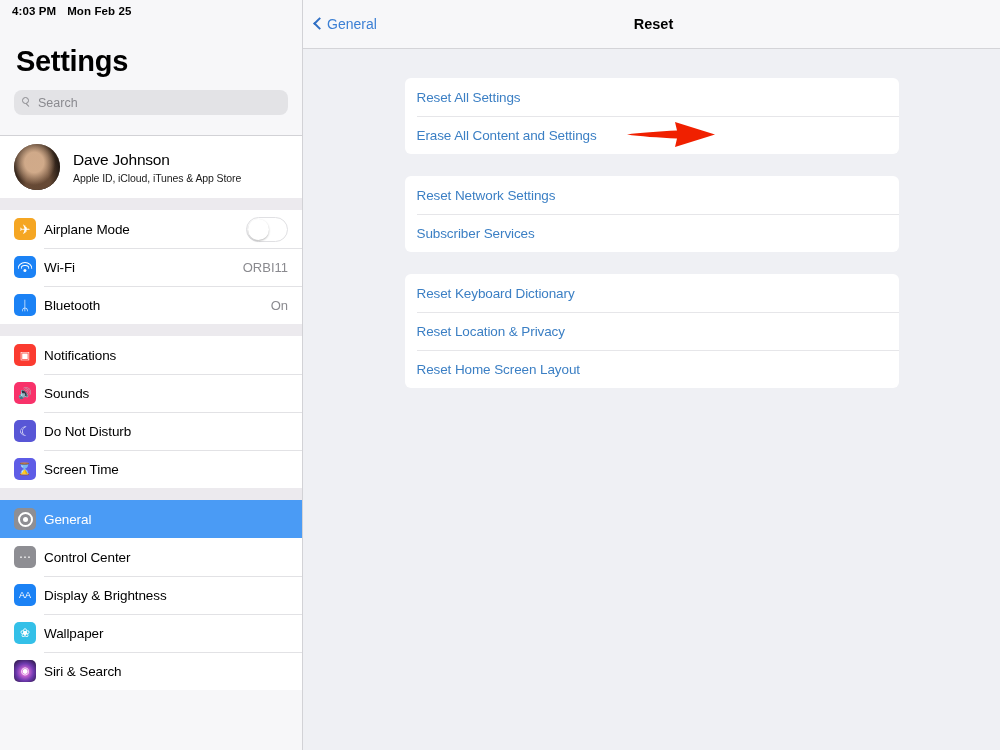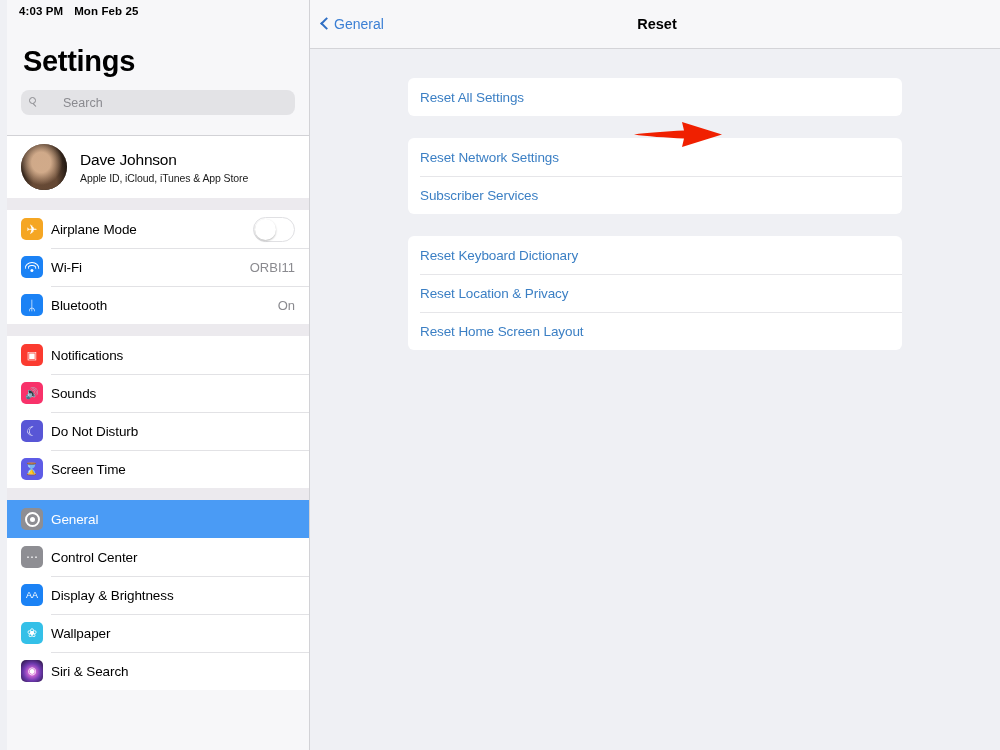--- a/index.html
+++ b/index.html
@@ -2,21 +2,21 @@
 <html><head>
 <meta charset="utf-8">
 <style>
   * { box-sizing: border-box; margin: 0; padding: 0; }
   html, body {
     width: 1000px; height: 750px;
     font-family: "Liberation Sans", sans-serif;
     background: #eff0f4;
     overflow: hidden;
   }
-  #app { position: relative; width: 1000px; height: 750px; display: flex; padding-left: 7px; }
+  #app { position: relative; width: 1000px; height: 750px; display: flex; }
 
   
   #sidebar {
     width: 303px; height: 750px;
     background: #f7f7f9;
     border-right: 1px solid #d2d2d6;
     position: relative;
     overflow: hidden;
   }
   .statusbar {
@@ -27,21 +27,21 @@
   .sb-time { font-weight: bold; }
   .sb-date { font-weight: bold; }
 
   .settings-title {
     font-size: 29px; font-weight: bold; color: #000;
     padding: 23px 0 0 16px; letter-spacing: -.3px;
   }
   .searchwrap { padding: 12px 14px 0 14px; }
   .searchbox {
     height: 25px; background: #e3e3e6; border-radius: 8px;
-    display: flex; align-items: center; padding: 0 8px; gap: 23px;
+    display: flex; align-items: center; padding: 0 8px; gap: 5px;
   }
   .search-ico { width: 11px; height: 11px; position: relative; flex: none; }
   .search-ico i {
     position: absolute; width: 7px; height: 7px; border: 1.2px solid #8a8a8f;
     border-radius: 50%; top: 0; left: 0;
   }
   .search-ico i:after {
     content: ""; position: absolute; width: 1.2px; height: 4px;
     background: #8a8a8f; transform: rotate(-45deg);
     bottom: -3.5px; right: -0.5px;
@@ -285,20 +285,23 @@
       <div class="navtitle">Reset</div>
 
     </div>
 
     <div class="cards">
 
       <div class="card">
         <div class="crow">
           <span>Reset All Settings</span>
         </div>
+        <div class="crow">
+          <span>Erase All Content and Settings</span>
+        </div>
       </div>
 
       <div class="card">
         <div class="crow">
           <span>Reset Network Settings</span>
         </div>
         <div class="crow">
           <span>Subscriber Services</span>
         </div>
       </div>

